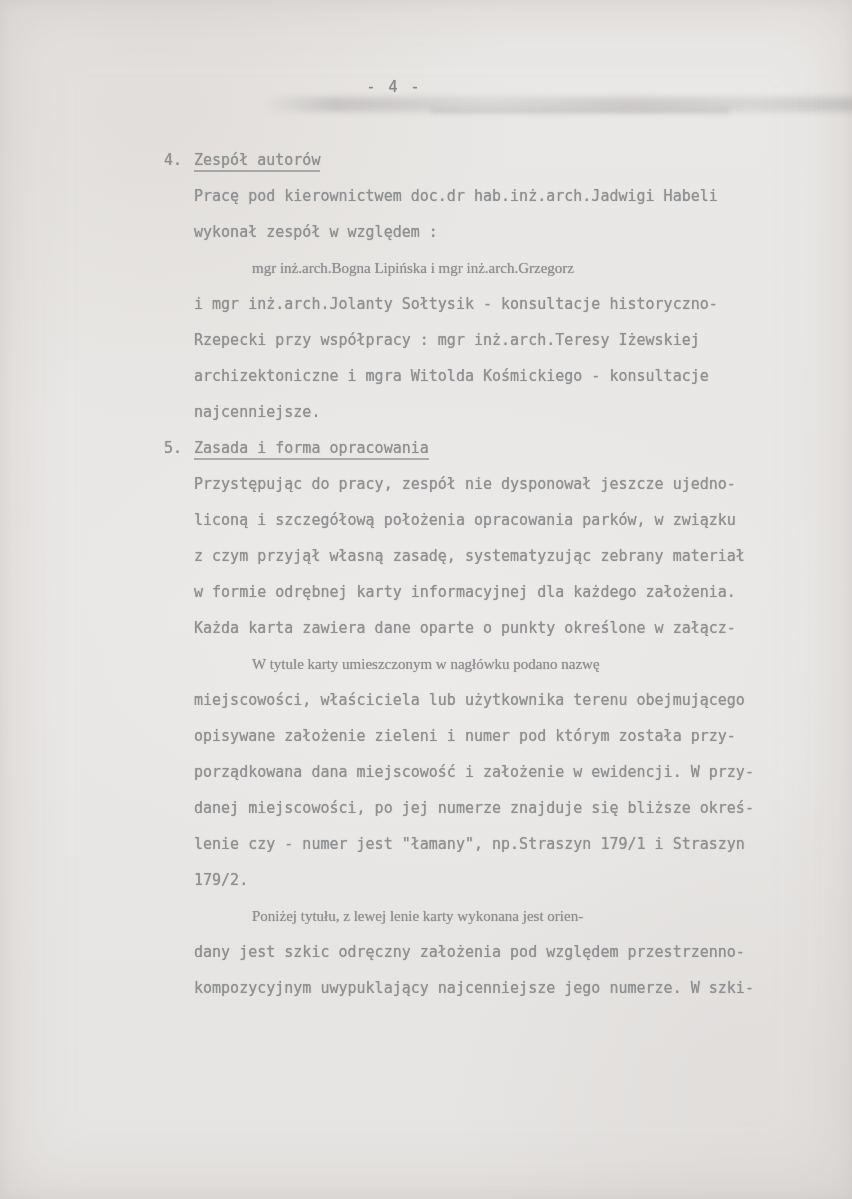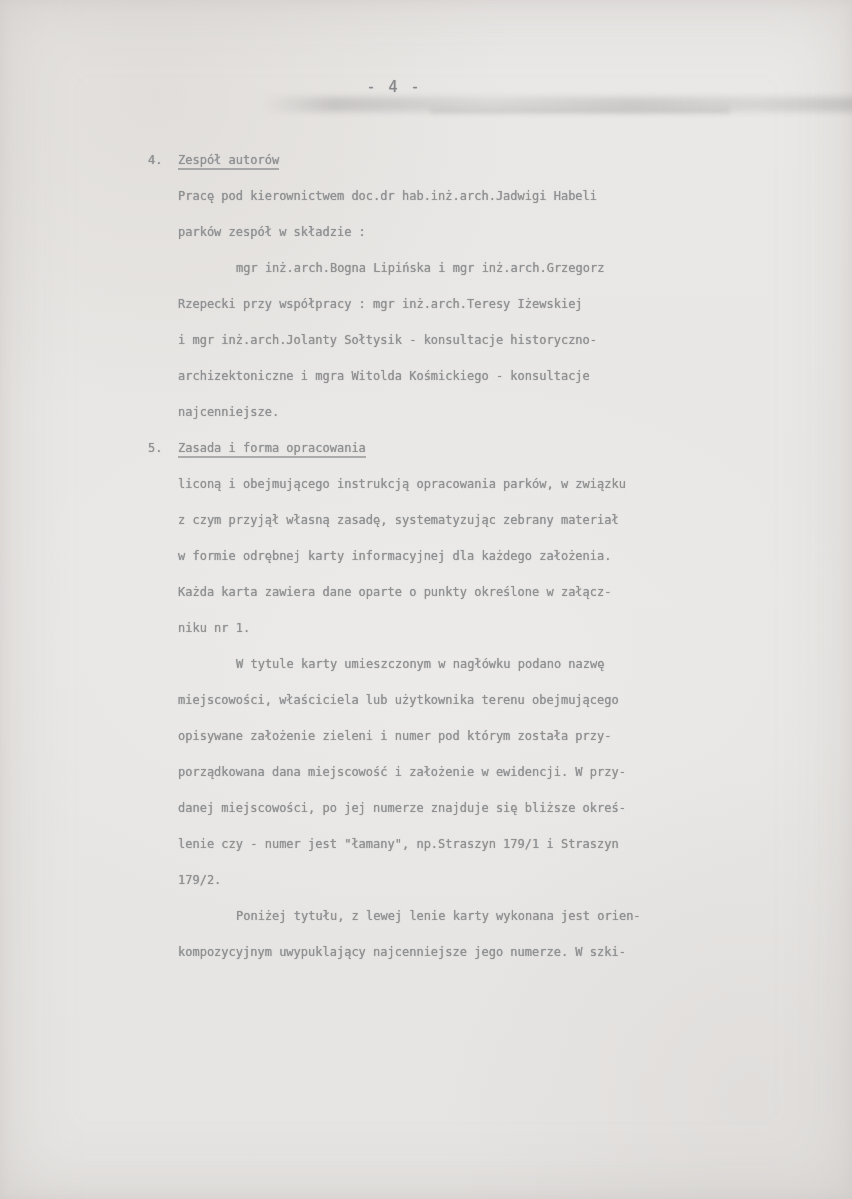--- a/index.html
+++ b/index.html
@@ -35,68 +35,69 @@
     background:rgba(150,148,148,.18); filter:blur(2px); border-radius:4px;
   }
   .page-number {
     position:absolute; top:78px; left:0; right:64px;
     text-align:center;
     font-size:15px; letter-spacing:2px;
     color:#85878a;
     text-shadow:0 0 1px rgba(120,122,124,.8);
   }
   .content {
-    position:absolute; top:142px; left:148px; width:640px;
-    font-size:12px;
+    position:absolute; top:142px; left:164px; width:640px;
+    font-size:15px;
     text-shadow:0 0 1px rgba(125,127,129,.75);
   }
   .row { height:36px; line-height:36px; white-space:nowrap; }
   .heading-row .num { display:inline-block; width:30px; }
   .heading-row .heading {
     border-bottom:2px solid rgba(118,120,122,.55);
     padding-bottom:1px;
   }
   .line { padding-left:30px; }
-  .line.indent { padding-left:88px; }
+  .line.indent { padding-left:88px;font-family:Liberation Serif, serif; }
   section { display:block; }
 </style>
 </head>
 <body>
 
 <div class="sheet">
   <div class="streak"></div>
   <div class="streak2"></div>
   <div class="page-number">- 4 -</div>
 
   <div class="content">
     <section>
       <div class="row heading-row">
         <span class="num">4.</span><span class="heading">Zespół autorów</span>
       </div>
     <div class="row line">Pracę pod kierownictwem doc.dr hab.inż.arch.Jadwigi Habeli</div>
-        <div class="row line">parków zespół w składzie :</div>
+        <div class="row line">wykonał zespół w względem :</div>
         <div class="row line indent">mgr inż.arch.Bogna Lipińska i mgr inż.arch.Grzegorz</div>
+        <div class="row line">i mgr inż.arch.Jolanty Sołtysik - konsultacje historyczno-</div>
         <div class="row line">Rzepecki przy współpracy : mgr inż.arch.Teresy Iżewskiej</div>
-        <div class="row line">i mgr inż.arch.Jolanty Sołtysik - konsultacje historyczno-</div>
         <div class="row line">archizektoniczne i mgra Witolda Kośmickiego - konsultacje</div>
         <div class="row line">najcenniejsze.</div>
       </section>
     <section>
       <div class="row heading-row">
         <span class="num">5.</span><span class="heading">Zasada i forma opracowania</span>
       </div>
-        <div class="row line">liconą i obejmującego instrukcją opracowania parków, w związku</div>
+    <div class="row line">Przystępując do pracy, zespół nie dysponował jeszcze ujedno-</div>
+        <div class="row line">liconą i szczegółową położenia opracowania parków, w związku</div>
         <div class="row line">z czym przyjął własną zasadę, systematyzując zebrany materiał</div>
         <div class="row line">w formie odrębnej karty informacyjnej dla każdego założenia.</div>
         <div class="row line">Każda karta zawiera dane oparte o punkty określone w załącz-</div>
-        <div class="row line">niku nr 1.</div>
         <div class="row line indent">W tytule karty umieszczonym w nagłówku podano nazwę</div>
         <div class="row line">miejscowości, właściciela lub użytkownika terenu obejmującego</div>
         <div class="row line">opisywane założenie zieleni i numer pod którym została przy-</div>
         <div class="row line">porządkowana dana miejscowość i założenie w ewidencji. W przy-</div>
         <div class="row line">danej miejscowości, po jej numerze znajduje się bliższe okreś-</div>
         <div class="row line">lenie czy - numer jest "łamany", np.Straszyn 179/1 i Straszyn</div>
         <div class="row line">179/2.</div>
         <div class="row line indent">Poniżej tytułu, z lewej lenie karty wykonana jest orien-</div>
+        <div class="row line">dany jest szkic odręczny założenia pod względem przestrzenno-</div>
         <div class="row line">kompozycyjnym uwypuklający najcenniejsze jego numerze. W szki-</div>
       </section>
   </div>
 </div>
 
 </body></html>

